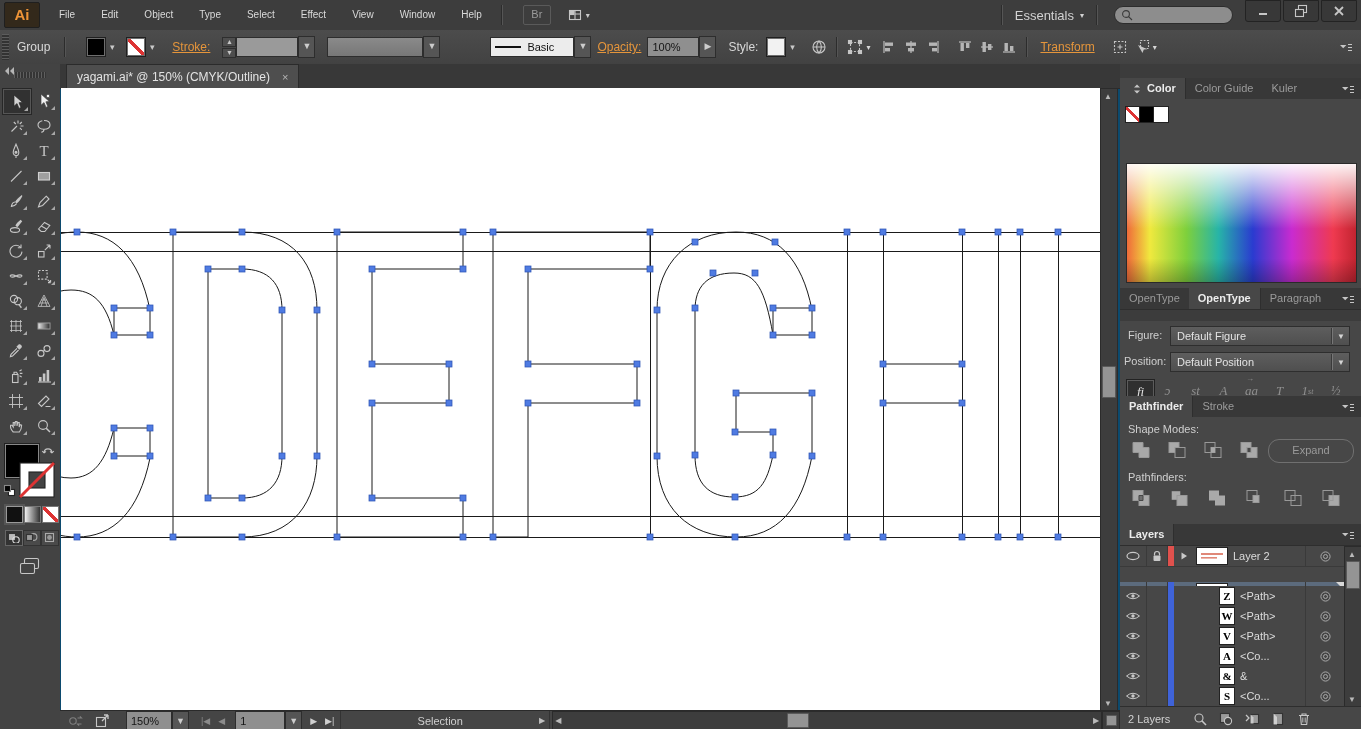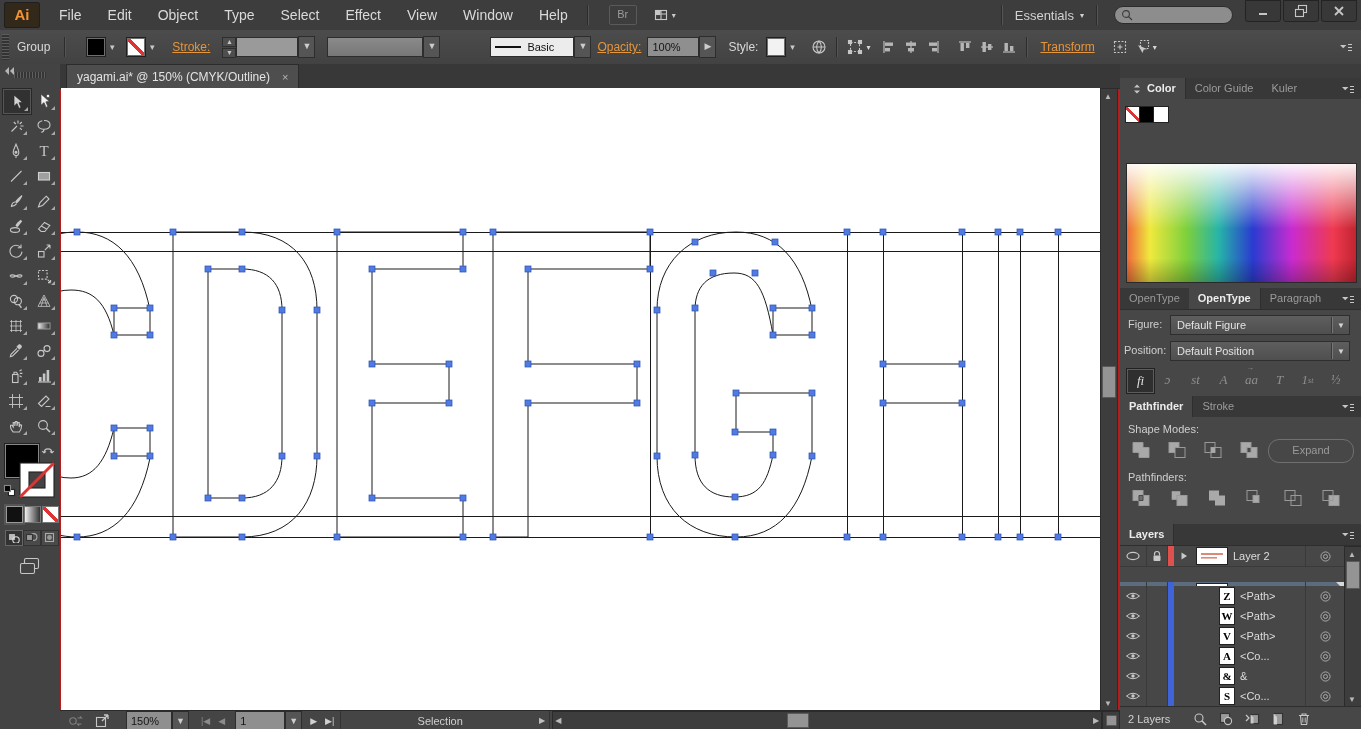--- a/index.html
+++ b/index.html
@@ -5,21 +5,21 @@
   html,body{margin:0;padding:0;background:#2a2a2a;}
   #app{position:relative;width:1361px;height:729px;background:#3f3f3f;overflow:hidden;
        font-family:"Liberation Sans","DejaVu Sans",sans-serif;font-size:12px;color:#d6d6d6;
        -webkit-font-smoothing:antialiased;}
   .abs{position:absolute;}
   .ic svg{display:block;}
   
   #menubar{left:0;top:0;width:1361px;height:30px;background:#3d3d3d;border-bottom:1px solid #262626;display:flex;align-items:center;}
   #ai-logo{width:34px;height:24px;margin-left:4px;background:#33291b;border:1px solid #1f1f1f;border-radius:2px;
            color:#ef9437;font-weight:bold;font-size:15px;text-align:center;line-height:23px;}
-  .menu-item{padding:0 13px;font-size:14px;color:#dadada;line-height:30px;cursor:default;}
+  .menu-item{padding:0 13px;font-size:10px;color:#dadada;line-height:30px;cursor:default;}
   .vsep{width:1px;height:20px;background:#2c2c2c;border-right:1px solid #555;margin:0 6px;}
   #br-btn{width:26px;height:18px;border:1px solid #5a5a5a;border-radius:2px;color:#9a9a9a;font-size:11px;
           text-align:center;line-height:17px;margin-left:14px;}
   #arrange-docs{margin-left:16px;display:flex;align-items:center;gap:3px;color:#c9c9c9;}
   #workspace-switch{margin-left:auto;display:flex;align-items:center;gap:6px;color:#d2d2d2;font-size:13px;}
   #search-box{width:112px;height:16px;background:#8d8d8d;border:1px solid #2c2c2c;border-radius:9px;
               margin:0 10px;display:flex;align-items:center;padding-left:5px;}
   .win-btn{width:34px;height:20px;background:#383838;border:1px solid #232323;display:flex;align-items:center;
            justify-content:center;margin-left:2px;border-radius:0 0 3px 3px;align-self:flex-start;}
   
@@ -31,21 +31,21 @@
   .swatch{width:18px;height:18px;border:1px solid #202020;box-shadow:0 0 0 1px #6e6e6e inset;}
   .dd-arrow{width:12px;height:18px;color:#c9c9c9;font-size:9px;text-align:center;line-height:18px;}
   .num-field{height:18px;background:#8f8f8f;border:1px solid #2d2d2d;color:#151515;font-size:11px;
              display:flex;align-items:center;padding:0 4px;}
   .dk-btn{width:15px;height:20px;background:#555;border:1px solid #2d2d2d;color:#ccc;font-size:9px;
           text-align:center;line-height:19px;}
   .stepper{display:flex;flex-direction:column;gap:1px;margin-left:6px;}
   .stepper span{font-size:7px;line-height:8px;width:12px;text-align:center;color:#c5c5c5;background:#4e4e4e;border:1px solid #2e2e2e;}
   .cb-ic{width:22px;height:22px;display:flex;align-items:center;justify-content:center;}
   
-  #docarea{left:60px;top:64px;width:1060px;height:665px;background:#b91c1c;}
+  #docarea{left:60px;top:64px;width:1060px;height:665px;background:#0c4a6e;}
   #tabbar{left:0;top:0;width:1060px;height:24px;background:#383838;border-bottom:1px solid #2b2b2b;}
   #doc-tab{left:6px;top:0;height:23px;background:#4e4e4e;border:1px solid #2b2b2b;border-bottom:none;
            display:flex;align-items:center;padding:0 10px;gap:12px;color:#e3e3e3;font-size:12px;}
   #canvas{left:1px;top:24px;width:1039px;height:622px;background:#fff;}
   
   .sb{background:#3d3d3d;border:1px solid #2b2b2b;}
   .sb-thumb{background:#949494;border:1px solid #5a5a5a;border-radius:1px;}
   .sb-arr{color:#b9b9b9;font-size:8px;text-align:center;}
   
   #statusbar{left:0;top:646px;width:1060px;height:19px;background:#454545;border-top:1px solid #2a2a2a;
@@ -699,21 +699,21 @@
       <div class="ptab">
           <span>Paragraph</span>
         </div>
       <span class="pmenu ic">
           <svg width="15" height="14" viewBox="0 0 15 14" fill="none" stroke="#c6c6c6" stroke-width="1.1">
             <path d="M2 5 l3.2 3.2 L8.4 5 Z" fill="#c6c6c6" stroke="none"></path>
             <path d="M10 4.5 h4 M10 7.5 h4 M10 10.5 h4"></path>
           </svg>
         </span>
     </div>
-    <div class="pcontent" style="top:246px;height:87px;">
+    <div class="pcontent" style="top:257px;height:87px;">
       <span class="plabel abs" style="left:8px;top:8px;">Figure:</span>
       <div class="dropdown abs" style="left:50px;top:5px;width:178px;">
         <span class="val">Default Figure</span>
         <span class="dsep"></span>
           <span class="darr">▼</span>
       </div>
       <span class="plabel abs" style="left:4px;top:34px;">Position:</span>
       <div class="dropdown abs" style="left:50px;top:31px;width:178px;">
         <span class="val">Default Position</span>
         <span class="dsep"></span>

